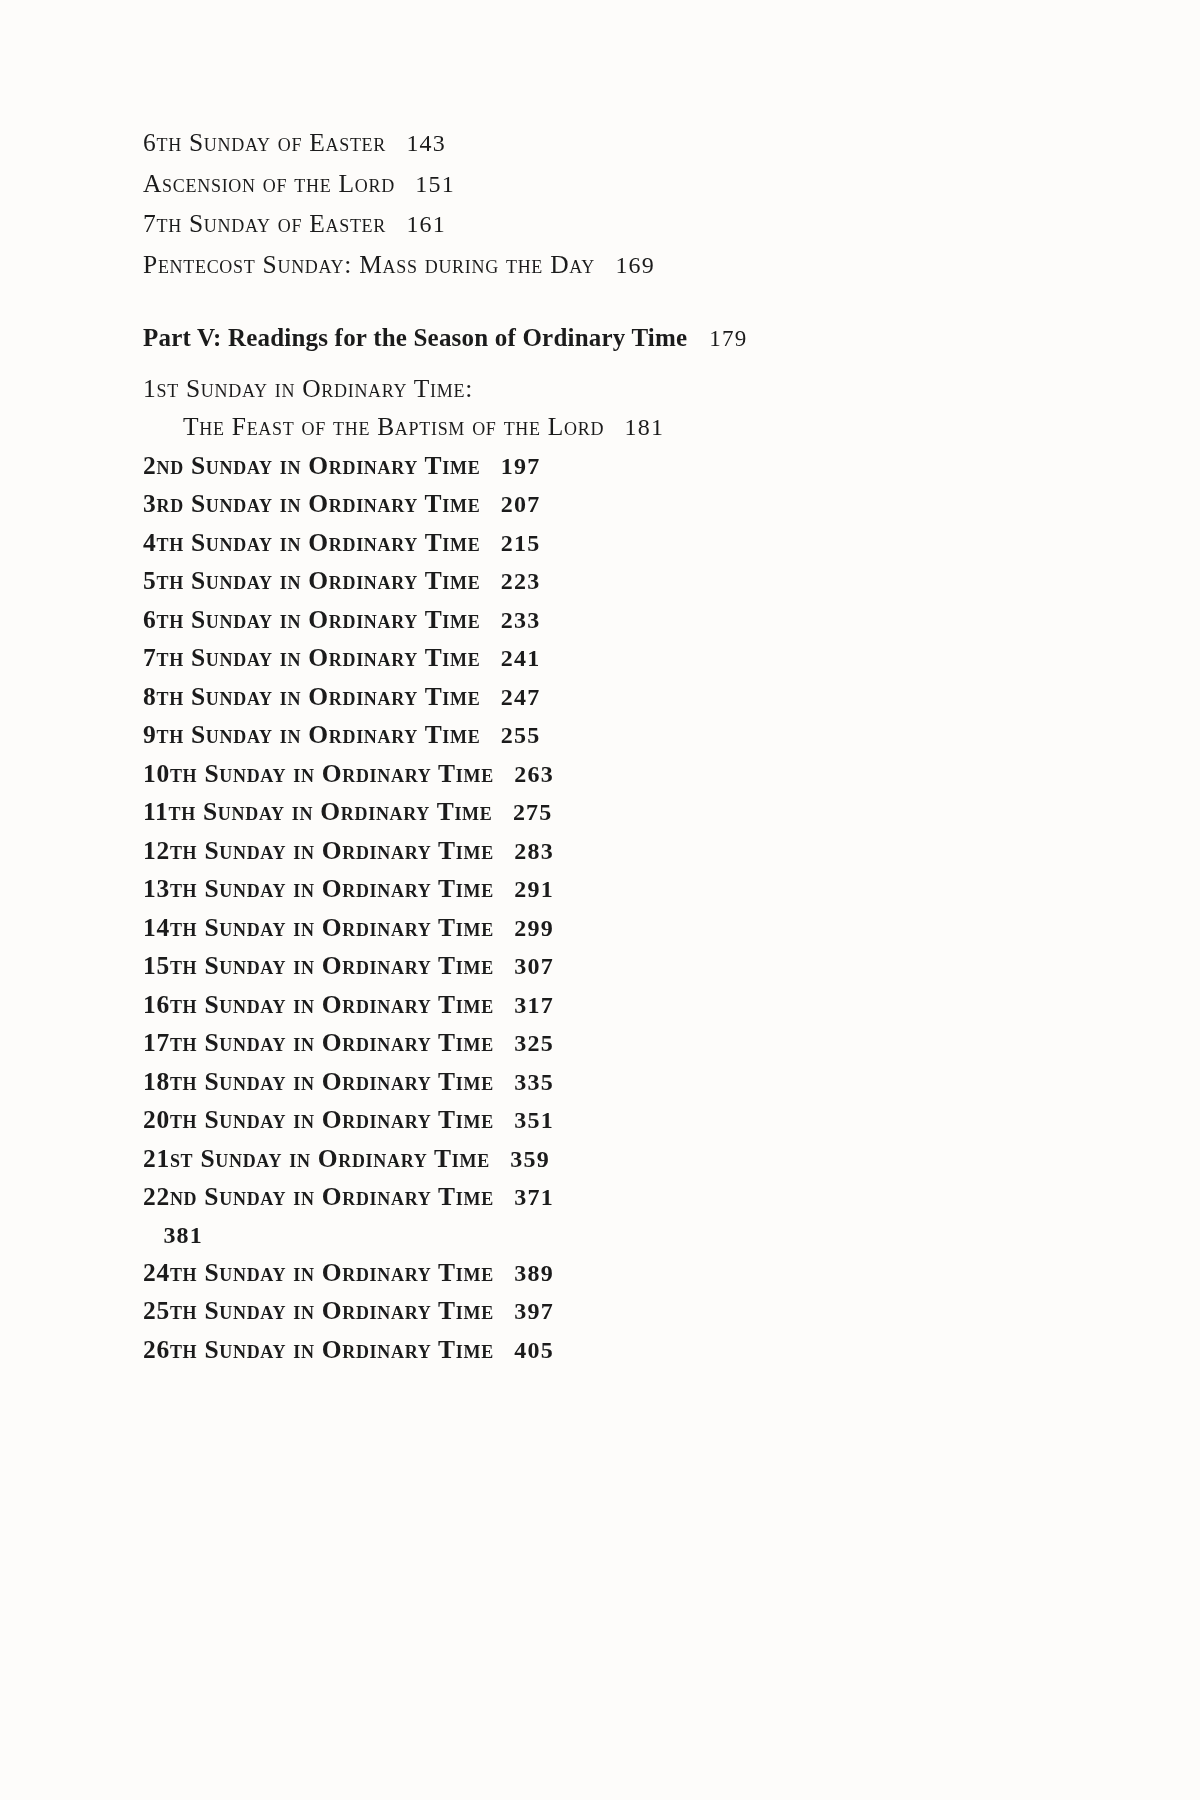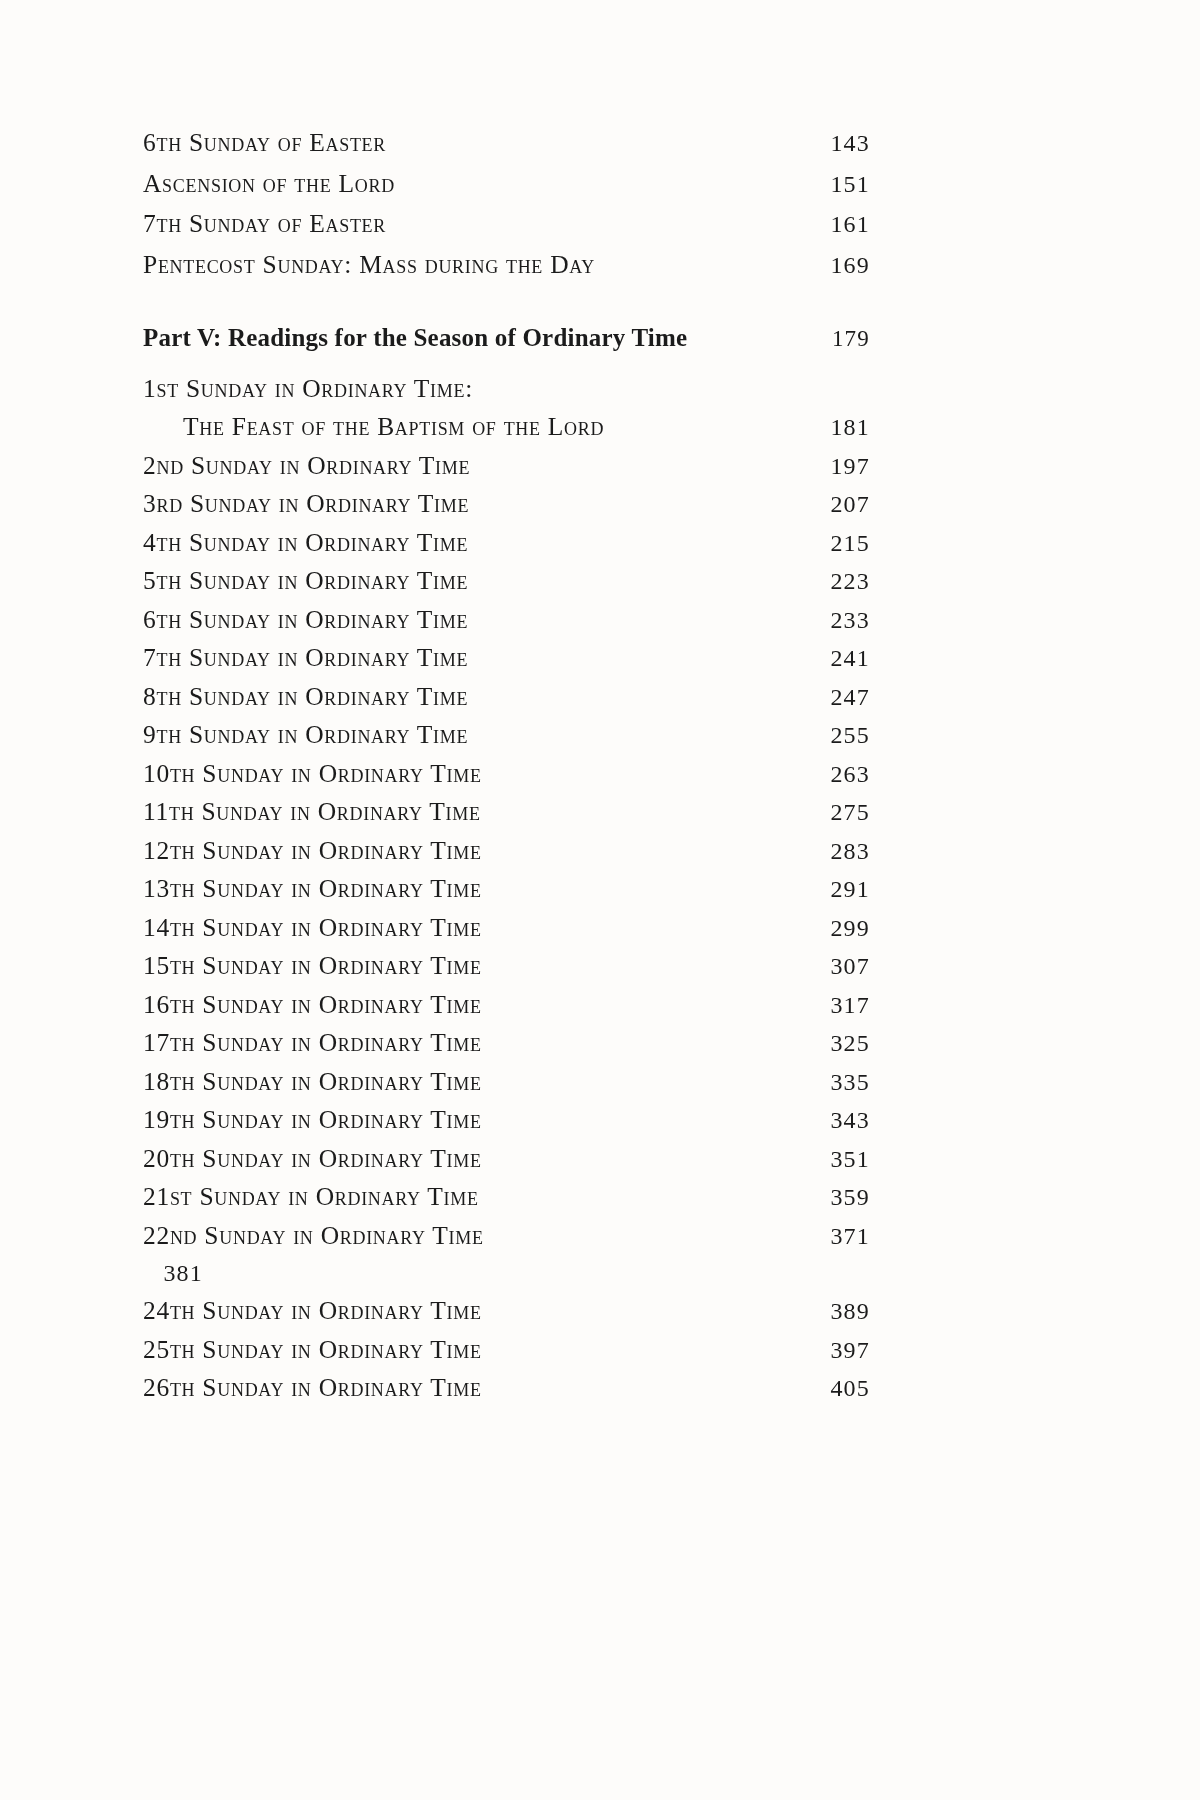--- a/index.html
+++ b/index.html
@@ -19,21 +19,20 @@
     height: 1800px;
     box-sizing: border-box;
     padding: 130px 330px 0 143px;
   }
   .toc {
     width: 727px;
   }
   .entry {
     display: flex;
     align-items: baseline;
-    justify-content: space-between;
     line-height: 1.0;
   }
   .entry .title {
     font-variant: small-caps;
     font-size: 25.5px;
     letter-spacing: 0.7px;
     white-space: nowrap;
   }
   .entry .page-num {
     font-size: 24px;
@@ -60,21 +59,21 @@
   }
   .sub-line {
     font-variant: small-caps;
     font-size: 25.5px;
     letter-spacing: 0.7px;
     margin-bottom: 10px;
   }
   .indent .title {
     padding-left: 40px;
   }
-  .group-ot .entry { margin-bottom: 13px; }
+  .group-ot .entry { margin-bottom: 13px; font-weight: bold; }
   .group-ot .entry:first-child { margin-bottom: 13px; }
 </style>
 </head>
 <body>
 
 <div class="page">
   <div class="toc">
 
     <div class="group-easter">
       <div class="entry">
@@ -170,24 +169,20 @@
       </div>
       <div class="entry">
         <span class="title">17th Sunday in Ordinary Time</span>
         <span class="page-num">325</span>
       </div>
       <div class="entry">
         <span class="title">18th Sunday in Ordinary Time</span>
         <span class="page-num">335</span>
       </div>
       <div class="entry">
-        <span class="title">19th Sunday in Ordinary Time</span>
-        <span class="page-num">343</span>
-      </div>
-      <div class="entry">
         <span class="title">20th Sunday in Ordinary Time</span>
         <span class="page-num">351</span>
       </div>
       <div class="entry">
         <span class="title">21st Sunday in Ordinary Time</span>
         <span class="page-num">359</span>
       </div>
       <div class="entry">
         <span class="title">22nd Sunday in Ordinary Time</span>
         <span class="page-num">371</span>

